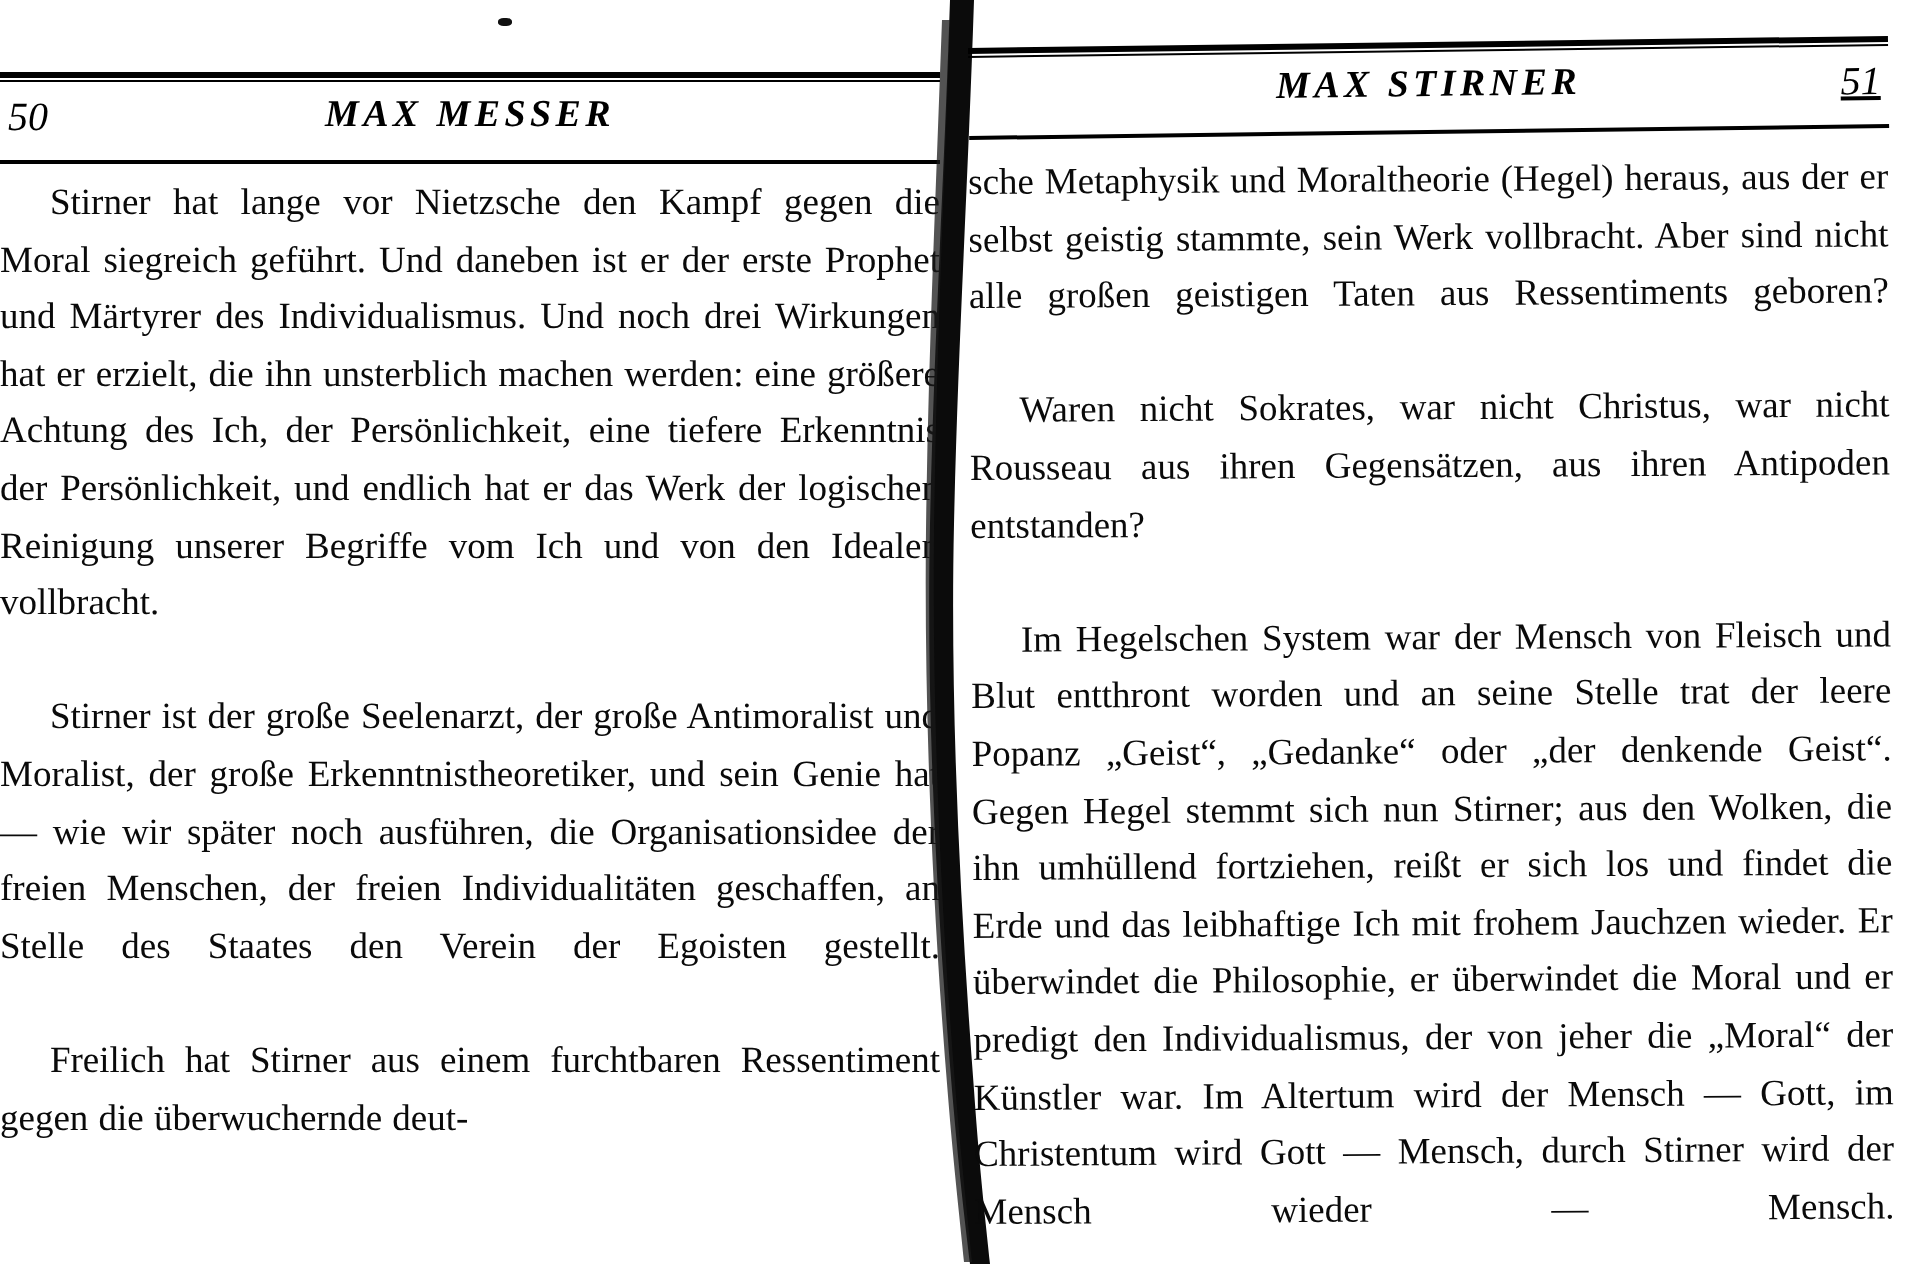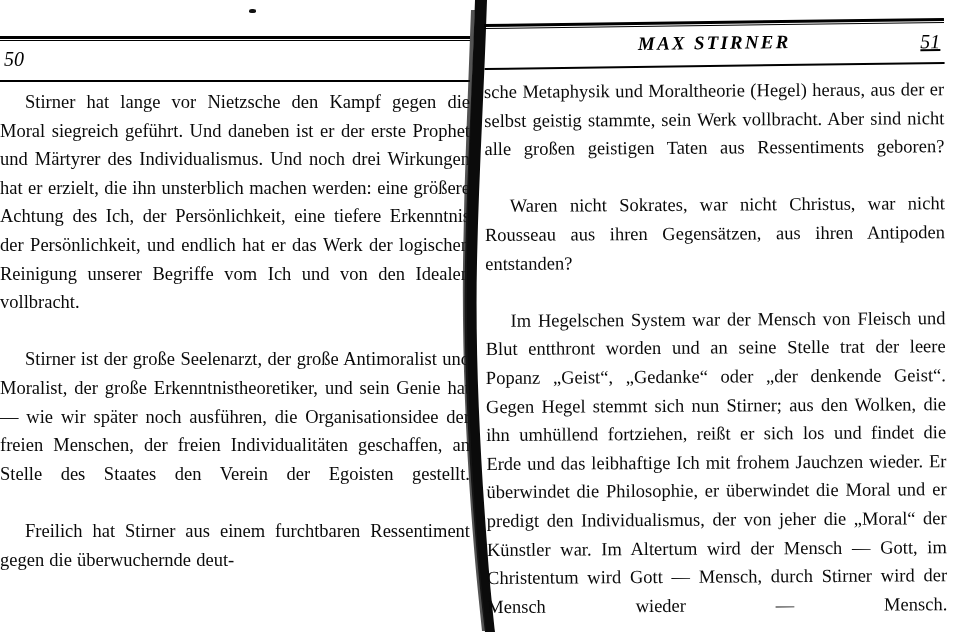--- a/index.html
+++ b/index.html
@@ -155,20 +155,21 @@
 <div id="scan">
 
   <div class="speck" style="left:249px; top:9px; width:7px; height:4px;"></div>
 
   <div class="page" id="page-left">
 
     <div class="running-head">
       <div class="rule-top"></div>
       <div class="head-row">
         <span class="folio">50</span>
+        <span class="head-title">MAX MESSER</span>
       </div>
       <div class="rule-bottom"></div>
     </div>
 
     <div class="textblock" id="left-text">
         <p class="indent">Stirner hat lange vor Nietzsche den Kampf gegen die Moral siegreich geführt. Und daneben ist er der erste Prophet und Märtyrer des Individualismus. Und noch drei Wirkungen hat er erzielt, die ihn unsterblich machen werden: eine größere Achtung des Ich, der Persönlichkeit, eine tiefere Erkenntnis der Persönlichkeit, und endlich hat er das Werk der logischen Reinigung unserer Begriffe vom Ich und von den Idealen vollbracht.</p>
         <p class="indent">Stirner ist der große Seelenarzt, der große Antimoralist und Moralist, der große Erkenntnistheoretiker, und sein Genie hat — wie wir später noch ausführen, die Organisationsidee der freien Menschen, der freien Individualitäten geschaffen, an Stelle des Staates den Verein der Egoisten gestellt.</p>
         <p class="indent ragged">Freilich hat Stirner aus einem furchtbaren Ressentiment gegen die überwuchernde deut-</p>
       </div>
   </div>

